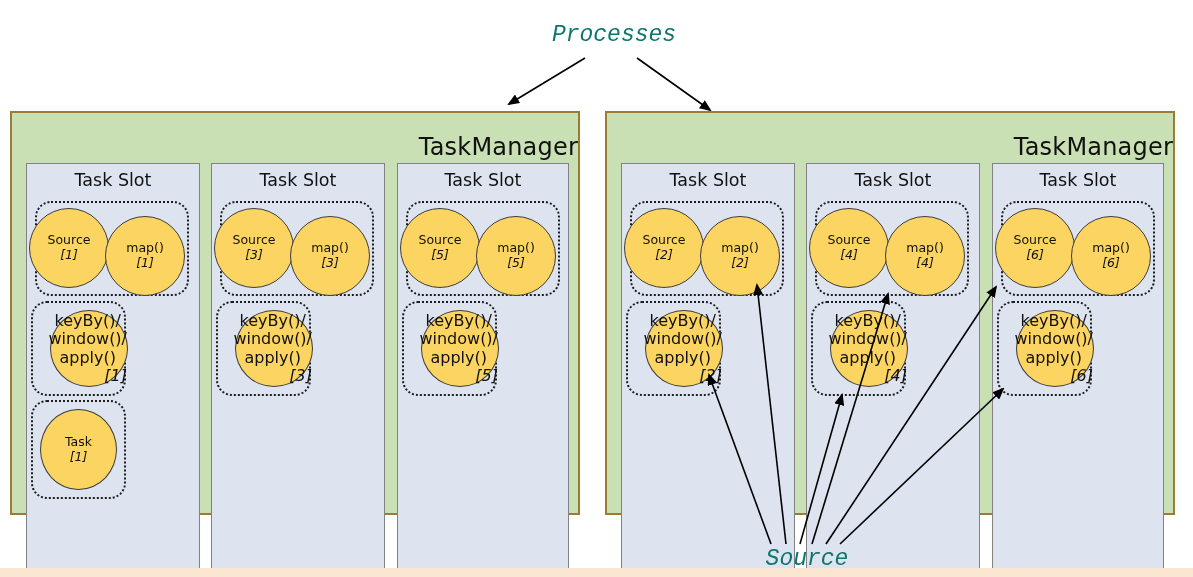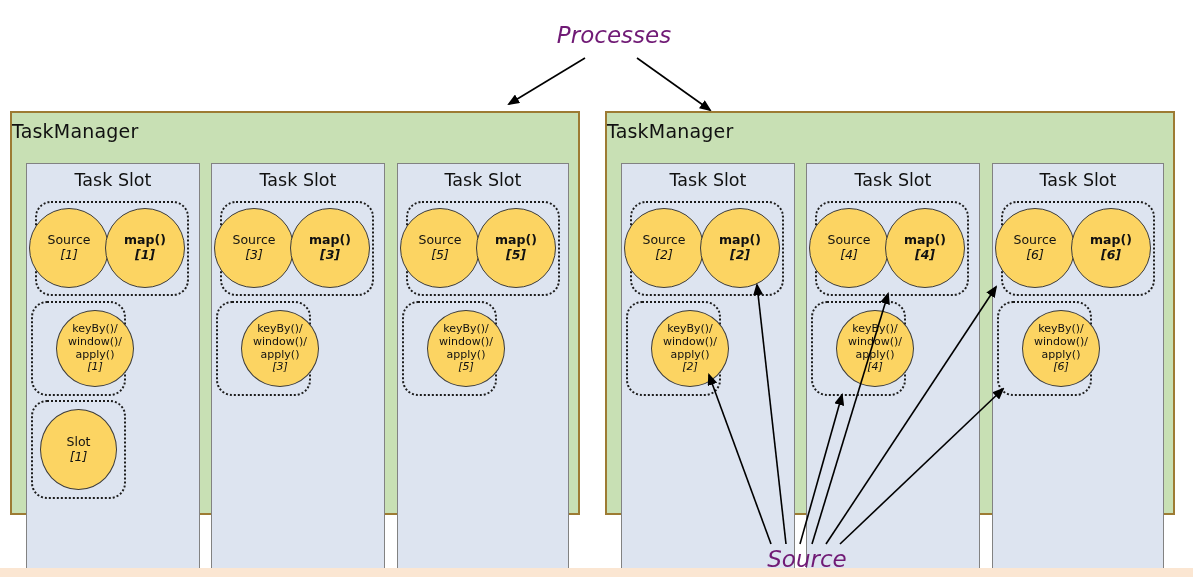--- a/index.html
+++ b/index.html
@@ -1,51 +1,51 @@
 <!DOCTYPE html>
 <html style="--tm-fill: #c8e0b4; --tm-border: #9d7b33; --slot-fill: #dde4f0; --slot-border: #828282; --circle-fill: #fcd462; --circle-border: #3c3c3c; --strip: #fbe6d2; --arrow: #000000;"><head>
 <meta charset="utf-8">
 <style>
   html,body { margin:0; padding:0; background:#ffffff; }
   body { font-family:"DejaVu Sans","Liberation Sans",sans-serif; color:#111; }
 
   .canvas { position:relative; width:1193px; height:577px; background:#fff; overflow:hidden; }
 
-  .annotation { position:absolute; font-style:italic; font-size:23px; color:#701a75;
-                transform:translateX(-50%); white-space:nowrap; }
+  .annotation { position:absolute; font-style:italic; font-size:23px; color:#0f766e;
+                transform:translateX(-50%); white-space:nowrap;font-family:Liberation Mono, monospace; }
   .annotation.processes { left:614px; top:22px; }
   .annotation.threads   { left:807px; top:546px; }
 
   .strip { position:absolute; left:0; top:568px; width:1193px; height:9px; background:var(--strip,#fbe6d2); }
 
   .tm { position:absolute; top:111px; width:570px; height:404px; box-sizing:border-box;
         background:var(--tm-fill,#c8e0b4); border:2px solid var(--tm-border,#9d7b33); }
   .tm.tm1 { left:10px; }
   .tm.tm2 { left:605px; }
-  .tm-title { text-align:left; margin-top:7px; font-size:19px; letter-spacing:0.2px; }
+  .tm-title { text-align:right; margin-top:20px; font-size:24px; letter-spacing:0.2px; }
 
   .slot { position:absolute; top:50px; width:174px; height:442px; box-sizing:border-box;
           background:var(--slot-fill,#dde4f0); border:1.5px solid var(--slot-border,#828282); }
   .slot.s1 { left:14px; }
   .slot.s2 { left:199px; }
   .slot.s3 { left:385px; width:172px; }
   .slot-title { text-align:center; margin-top:6px; font-size:17.5px; }
 
   .dotted { position:absolute; box-sizing:border-box; border:2px dotted #1c1c1c; border-radius:16px; }
   .sm-box   { left:8px; top:37px;  width:154px; height:95px; }
   .kb-box   { left:4px; top:137px; width:95px;  height:95px; }
   .sink-box { left:4px; top:236px; width:95px;  height:99px; }
 
   .circle { position:absolute; box-sizing:border-box; border-radius:50%;
             background:var(--circle-fill,#fcd462); border:1.5px solid var(--circle-border,#3c3c3c);
             display:flex; flex-direction:column; align-items:center; justify-content:center;
             text-align:center; font-size:12.5px; line-height:1.18; }
   .circle.src  { left:2px; top:44px;  width:80px; height:80px; }
-  .circle.map  { left:78px; top:44px;  width:80px; height:80px;font-weight:bold; }
-  .circle.kb   { left:29px; top:146px; width:78px; height:77px; font-size:11px; line-height:1.15; }
+  .circle.map  { left:78px; top:52px;  width:80px; height:80px; }
+  .circle.kb   { left:23px; top:146px; width:78px; height:77px; font-size:16px; line-height:1.15;align-items:flex-end; }
   .circle.snk  { left:13px; top:245px; width:77px; height:81px; }
   .idx { font-style:italic; }
   .pre { white-space:pre-line; }
 
   svg.arrows { position:absolute; left:0; top:0; pointer-events:none; z-index:5; }
   svg.arrows line { stroke:var(--arrow,#000); stroke-width:1.6; }
 </style>
 </head>
 <body>
 
@@ -69,21 +69,21 @@
       </div>
       <div class="dotted kb-box"></div>
       <div class="circle kb">
         <span class="pre">keyBy()/
 window()/
 apply()</span>
         <span class="idx">[1]</span>
       </div>
       <div class="dotted sink-box"></div>
       <div class="circle snk">
-        <span>Slot</span>
+        <span>Task</span>
         <span class="idx">[1]</span>
       </div>
     </div>
 
     <div class="slot s2">
       <div class="slot-title">Task Slot</div>
       <div class="dotted sm-box"></div>
       <div class="circle src">
         <span>Source</span>
         <span class="idx">[3]</span>

